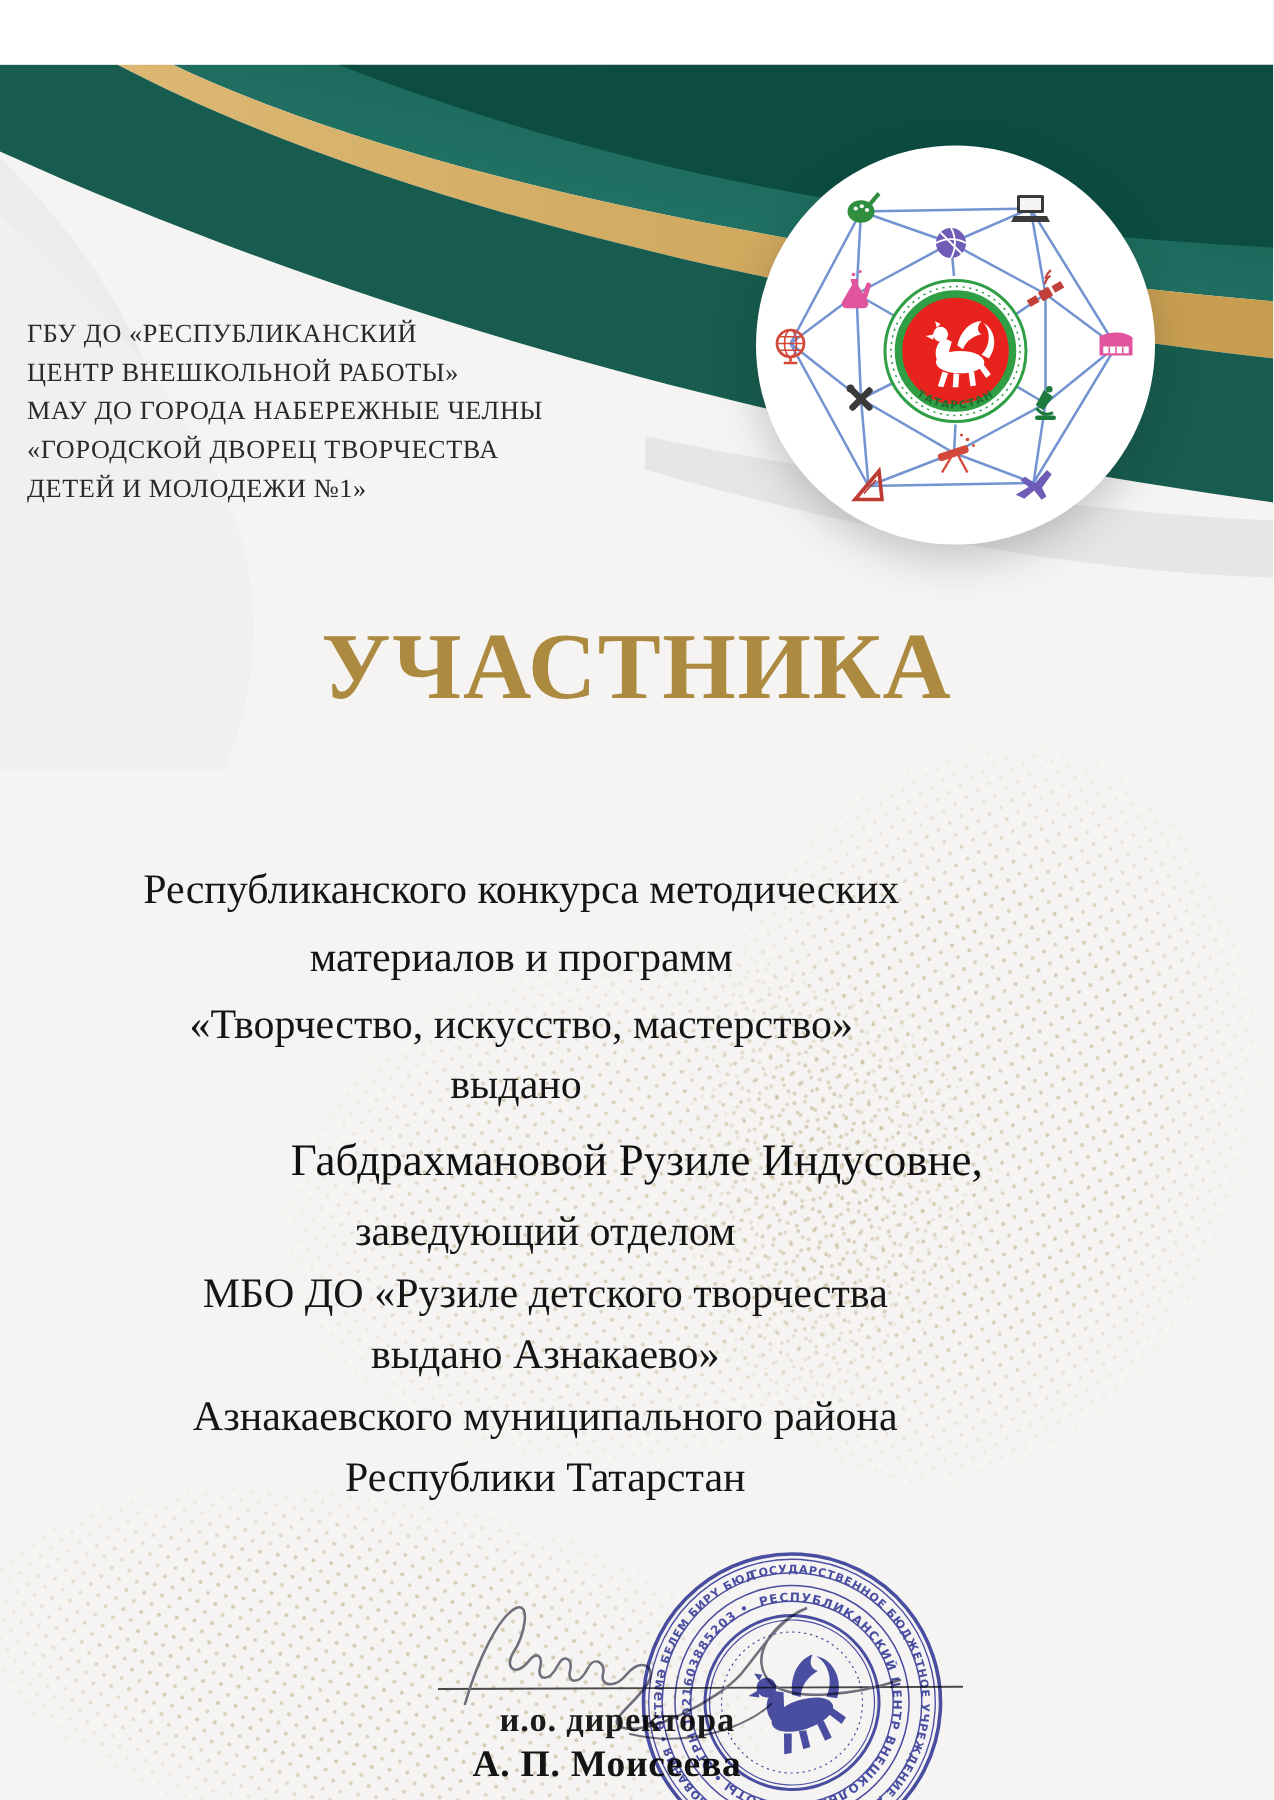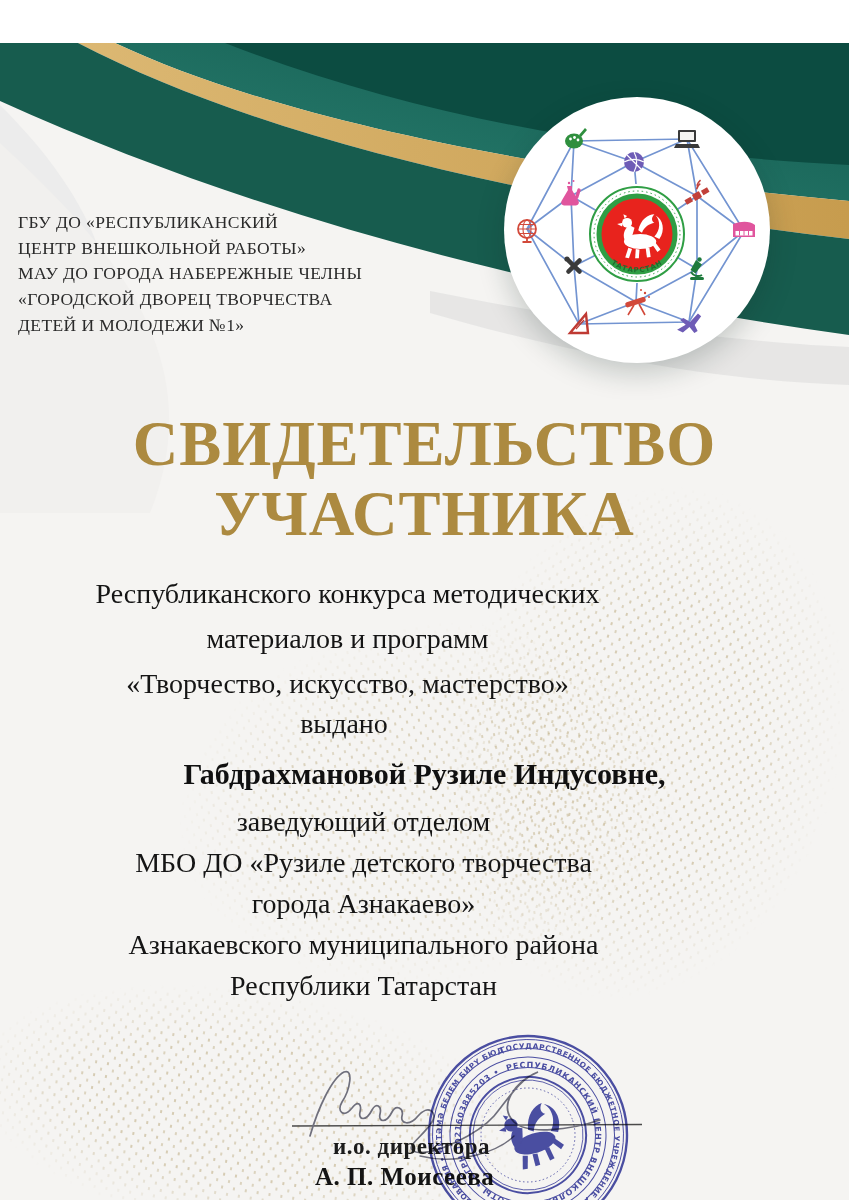--- a/index.html
+++ b/index.html
@@ -36,21 +36,21 @@
     background:#fff; box-shadow:0 10px 28px rgba(20,40,36,.22);
   }
   
   .title{
     left:0; top:366px; width:849px; text-align:center;
     font-weight:700; font-size:63px; line-height:70px; letter-spacing:1px;
     color:#ac8a40;
   }
   .subtitle{left:0; top:528px; width:695px; text-align:center; font-size:28px; line-height:45px; color:#151515;}
   .issued{left:0; top:665px; width:688px; text-align:center; font-size:28px; color:#151515;}
-  .recipient-name{left:0; top:714px; width:849px; text-align:center; font-size:30px; font-weight:700; color:#101010;}
+  .recipient-name{left:0; top:714px; width:849px; text-align:center; font-size:30px; font-weight:400; color:#101010;}
   .recipient{left:0; top:758px; width:727px; text-align:center; font-size:28px; line-height:41px; color:#151515;}
   
   .sig-svg{left:270px; top:995px; width:390px; height:130px;}
   .sig-position{left:333px; top:1091px; font-size:23px; font-weight:600; color:#1b1b1b; letter-spacing:.5px;}
   .sig-name{left:315px; top:1120px; font-size:25px; font-weight:700; color:#141414; letter-spacing:.5px;}
   .stamp{left:424px; top:988px; width:208px; height:208px; mix-blend-mode:multiply; opacity:.93;}
   .stamp text{font-family:"DejaVu Sans","Liberation Sans",sans-serif; font-weight:bold;}
   .emb-text{font-family:"DejaVu Sans","Liberation Sans",sans-serif; font-weight:bold;}
 </style>
 </head>
@@ -198,38 +198,37 @@
         <path d="M-9,9 L7,-10 L9,9 Z" fill="none" stroke="#bf3a33" stroke-width="2.4"></path>
         <path d="M-3,5 L5,-4" stroke="#bf3a33" stroke-width="1.2"></path>
       </g>
       <g transform="translate(185,225) rotate(6)">
         <path d="M-11,9 L-3,3 L-9,-1 L-6,-3.5 L1,0 L8,-9.5 L11.5,-7 L6,2.5 L9.5,8 L6.5,10.5 L1,5 L-5,11 Z" fill="#6e5cb6"></path>
       </g>
     </svg>
   </div>
 
   <div class="abs title">
-    <div>СВИДЕТЕЛЬСТВО</div>
     <div>УЧАСТНИКА</div>
   </div>
 
   <div class="abs subtitle">
     <div>Республиканского конкурса методических</div>
     <div>материалов и программ</div>
     <div>«Творчество, искусство, мастерство»</div>
   </div>
 
   <div class="abs issued">выдано</div>
 
   <div class="abs recipient-name">Габдрахмановой Рузиле Индусовне,</div>
 
   <div class="abs recipient">
     <div>заведующий отделом</div>
     <div>МБО ДО «Рузиле детского творчества</div>
-    <div>города Азнакаево»</div>
+    <div>выдано Азнакаево»</div>
     <div>Азнакаевского муниципального района</div>
     <div>Республики Татарстан</div>
   </div>
 
   <svg class="abs sig-svg" viewBox="0 0 390 130">
     <line x1="22" y1="88" x2="372" y2="86.5" stroke="#4a4a4a" stroke-width="1.3"></line>
     <path d="M40,98 C48,70 62,40 74,34 C84,30 80,52 72,64 C66,74 74,80 82,70 C88,62 92,66 90,74 C88,82 96,84 102,72 C106,64 112,68 110,76 C108,84 116,86 122,74 C126,66 134,70 132,78 C130,86 140,88 148,78 C158,66 168,74 162,84 C152,100 132,110 146,114 C164,118 208,96 224,78 C236,64 250,40 268,34 C244,44 228,68 244,84 C258,97 300,92 330,82" fill="none" stroke="#6f6f7c" stroke-width="1.7" stroke-linecap="round"></path>
     <path d="M150,118 C190,128 230,112 244,98" fill="none" stroke="#6f6f7c" stroke-width="1.4" stroke-linecap="round"></path>
   </svg>
   <div class="abs sig-position">и.о. директора</div>

